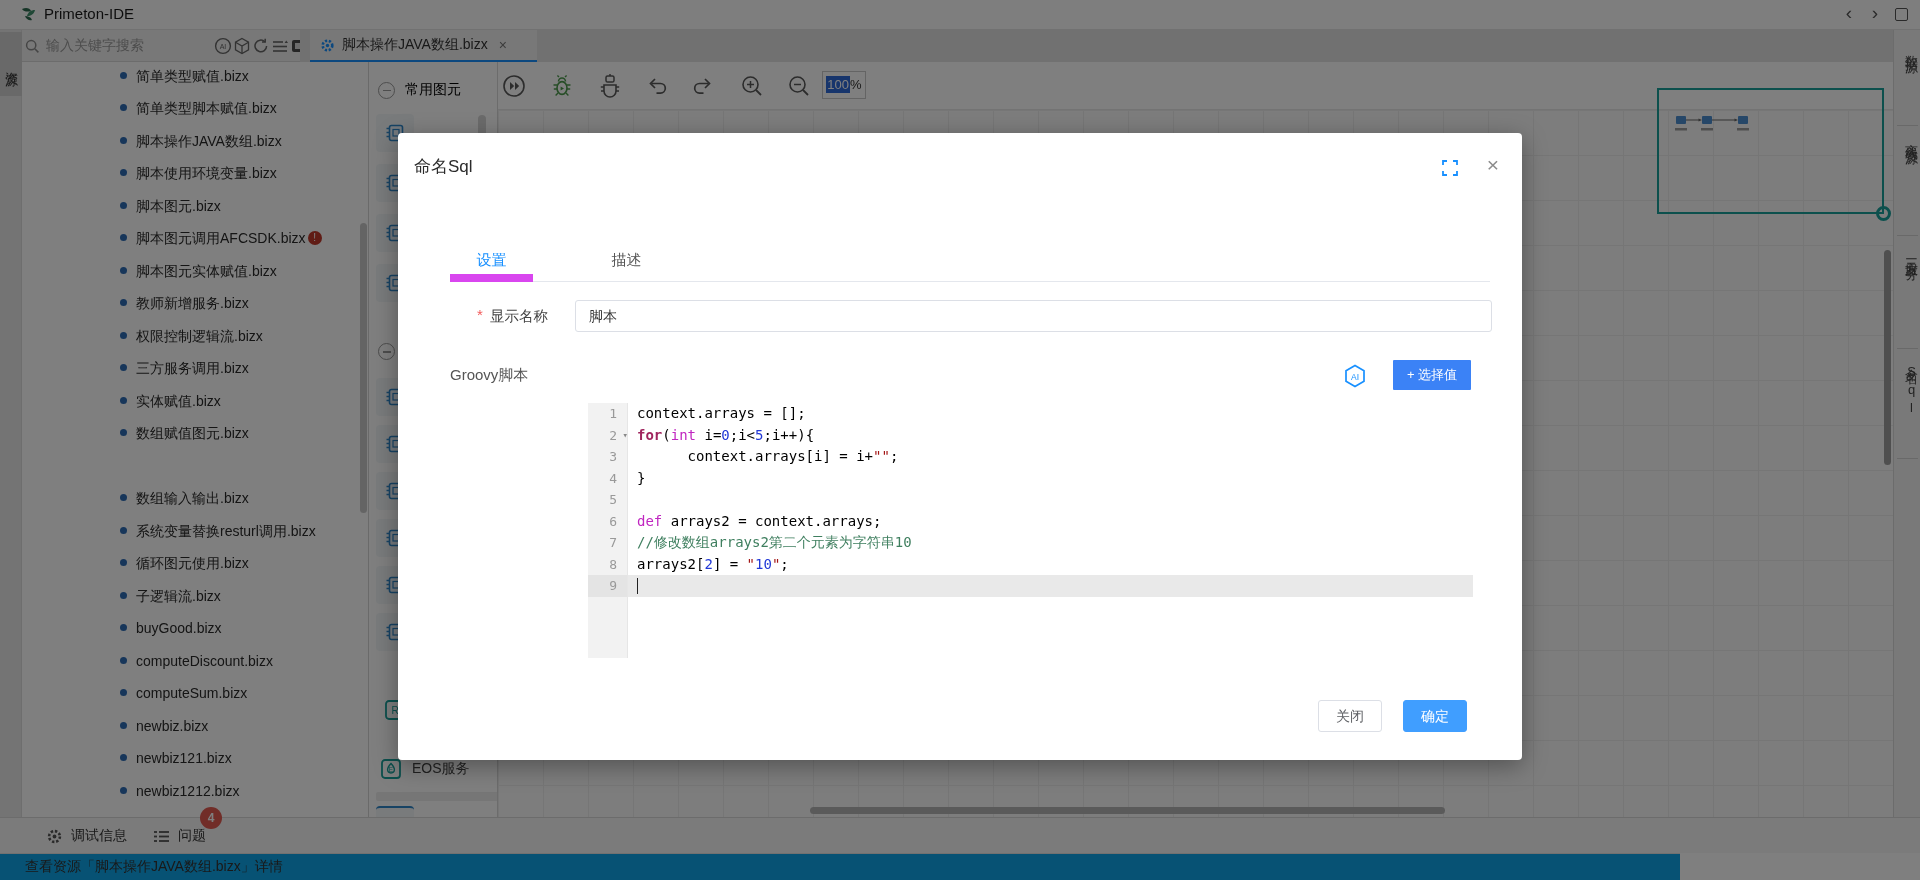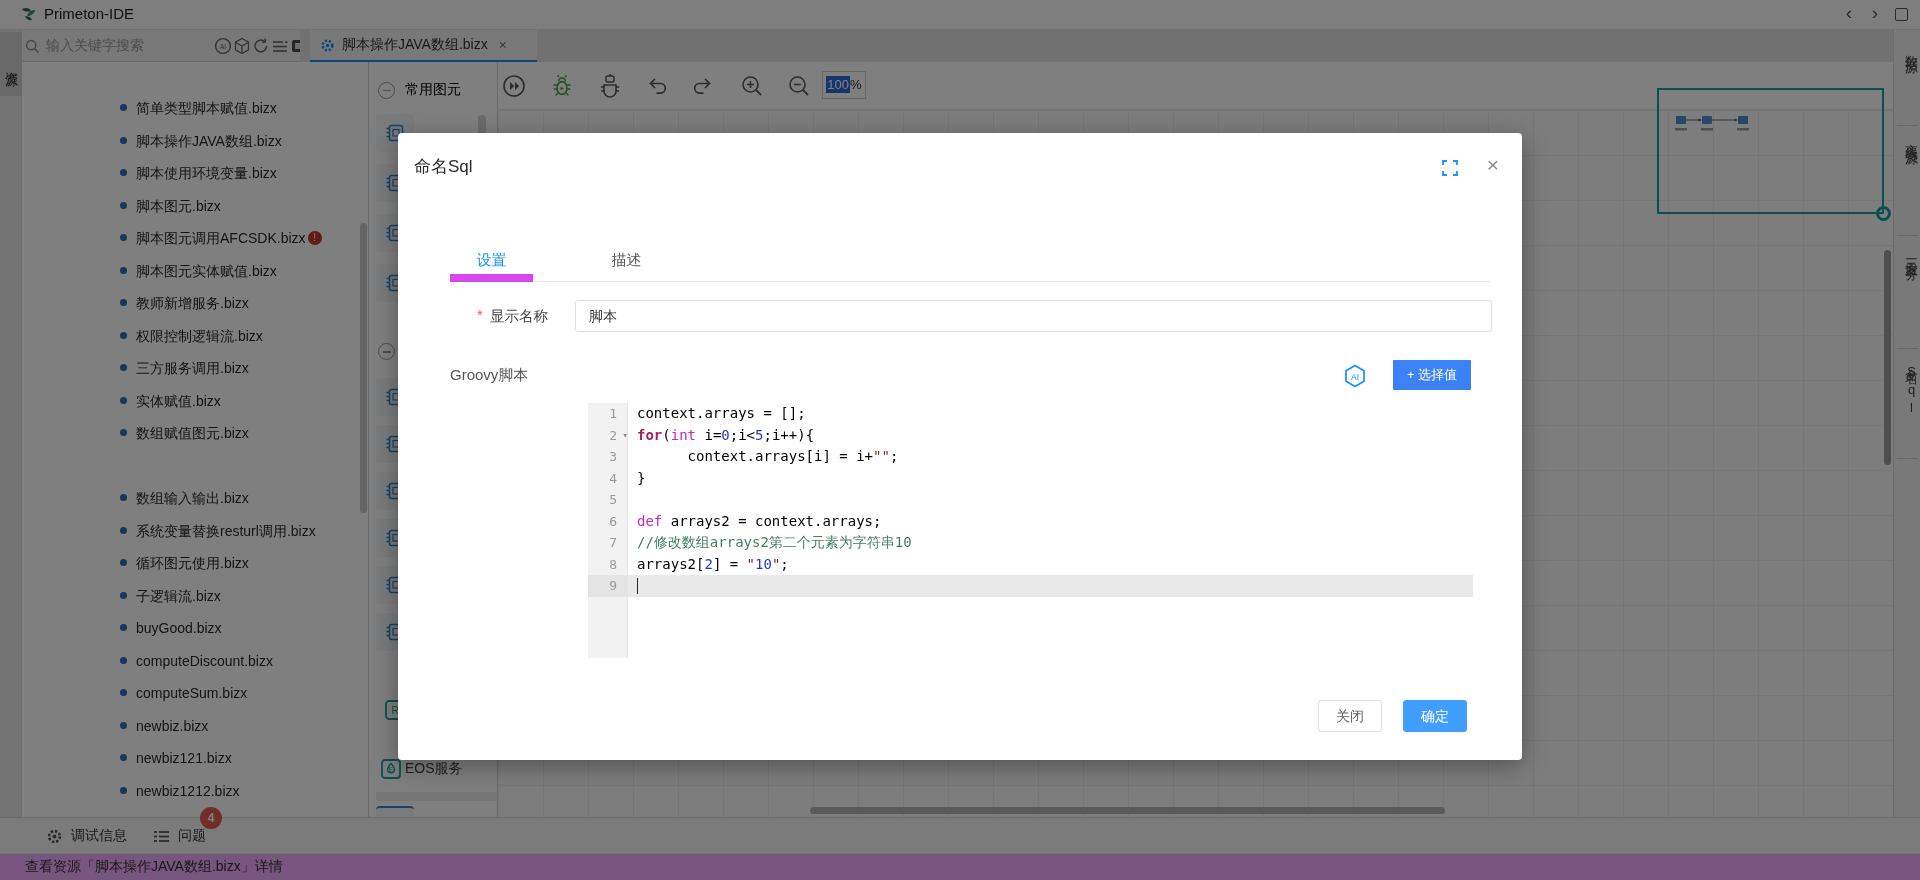--- a/index.html
+++ b/index.html
@@ -40,21 +40,21 @@
   .xscroll{position:absolute;left:338px;top:161px;width:7px;height:290px;border-radius:4px;background:#c9c9c9;}
 
   
   .palette{position:absolute;left:370px;top:62px;width:128px;height:755px;background:#fff;border-right:1px solid #d9d9d9;overflow:hidden;}
   .psec{position:absolute;left:8px;display:flex;align-items:center;gap:10px;}
   .minuscircle{width:17px;height:17px;border:1.4px solid #9a9a9a;border-radius:50%;position:relative;flex:0 0 auto;}
   .minuscircle::after{content:"";position:absolute;left:3.5px;top:7px;width:8px;height:1.6px;background:#9a9a9a;}
   .psec-label{font-size:14px;color:#000000;white-space:nowrap;}
   .ptile{position:absolute;left:6px;width:38px;height:38px;border-radius:4px;background:#f3f6f9;display:flex;align-items:center;justify-content:center;}
   .pscroll{position:absolute;left:108px;top:53px;width:8px;height:70px;border-radius:4px;background:#d7d7d7;}
-  .eosrow{position:absolute;left:10px;top:696px;display:flex;align-items:center;gap:3px;}
+  .eosrow{position:absolute;left:10px;top:696px;display:flex;align-items:center;gap:10px;}
   .eoslabel{font-size:14px;color:#444;white-space:nowrap;}
   .pskeleton{position:absolute;left:6px;top:730px;width:136px;height:9px;background:#ececec;border-radius:2px;}
   .ptile-cut{position:absolute;left:6px;top:744px;width:38px;height:38px;border-radius:4px;background:#f3f6f9;border-top:2px solid #2f86c8;}
 
   
   .canvas{position:absolute;left:498px;top:62px;width:1395px;height:755px;background:#fbfbfb;}
   .cv-toolbar{position:absolute;left:0;top:0;width:100%;height:48px;background:#fff;border-bottom:1px solid #e6e6e6;}
   .cv-ic{position:absolute;top:11px;width:26px;height:26px;}
   .grid{position:absolute;left:0;top:48px;width:100%;height:707px;
      background-image:linear-gradient(#ededed 1px,transparent 1px),linear-gradient(90deg,#ededed 1px,transparent 1px);
@@ -70,21 +70,21 @@
   .rightrail{position:absolute;left:1893px;top:30px;width:27px;height:787px;background:#f3f3f3;border-left:1px solid #d9d9d9;}
   .rtab{position:absolute;left:0;width:27px;writing-mode:vertical-rl;text-orientation:upright;font-size:13px;color:#444;letter-spacing:3px;text-align:center;width:100%;display:flex;justify-content:center;}
   .rdiv{position:absolute;left:3px;width:21px;height:1px;background:#d2d2d2;}
 
   
   .bottombar{position:absolute;left:0;top:817px;width:1920px;height:36px;background:#f6f6f6;border-top:1px solid #d8d8d8;}
   .bitem{position:absolute;top:0;height:36px;display:flex;align-items:center;gap:8px;font-size:14px;color:#333;}
   .b-debug{left:46px;} .b-problems{left:153px;}
   .redbadge{position:absolute;left:200px;top:807px;width:22px;height:22px;border-radius:50%;background:#e25a50;color:#fff;
      font-size:12px;font-weight:bold;display:flex;align-items:center;justify-content:center;z-index:5;}
-  .statusbar{position:absolute;left:0;top:853px;width:1920px;height:27px;background:#f0abfc;border-top:1px solid #e2e2e2;}
+  .statusbar{position:absolute;left:0;top:853px;width:1680px;height:27px;background:#0ea5e9;border-top:1px solid #e2e2e2;}
   .statustext{position:absolute;left:25px;top:4px;font-size:14px;color:#333;}
 
   
   .overlay{position:absolute;left:0;top:0;width:1920px;height:880px;background:rgba(0,0,0,0.50);z-index:50;}
   .modal{position:absolute;left:398px;top:133px;width:1124px;height:627px;background:#fff;border-radius:4px;
      box-shadow:0 6px 24px rgba(0,0,0,.35);z-index:60;}
   .mtitle{position:absolute;left:16px;top:22px;font-size:17px;color:#2b2b2b;}
   .mexpand{position:absolute;left:1044px;top:27px;width:16px;height:16px;}
   .mclose{position:absolute;left:1083px;top:20px;width:24px;height:24px;font-size:21px;color:#8b8b8b;text-align:center;line-height:24px;}
   .mtabs{position:absolute;left:52px;top:110px;width:1040px;height:39px;border-bottom:1px solid #e4e7ed;}
@@ -185,20 +185,21 @@
       </div>
     </div>
   </div>
 
   <div class="leftrail">
     <div class="railtab-active">资源</div>
   </div>
 
   <div class="explorer">
     <div style="position:absolute;inset:0;">
+        <div class="xrow" style="top: -3.5px;"><span class="xdot"></span><span class="xlb">简单类型赋值.bizx</span></div>
         <div class="xrow" style="top: 29px;"><span class="xdot"></span><span class="xlb">简单类型脚本赋值.bizx</span></div>
         <div class="xrow" style="top: 61.5px;"><span class="xdot"></span><span class="xlb">脚本操作JAVA数组.bizx</span></div>
         <div class="xrow" style="top: 94px;"><span class="xdot"></span><span class="xlb">脚本使用环境变量.bizx</span></div>
         <div class="xrow" style="top: 126.5px;"><span class="xdot"></span><span class="xlb">脚本图元.bizx</span></div>
         <div class="xrow" style="top: 159px;"><span class="xdot"></span><span class="xlb">脚本图元调用AFCSDK.bizx</span><span class="xbadge">!</span></div>
         <div class="xrow" style="top: 191.5px;"><span class="xdot"></span><span class="xlb">脚本图元实体赋值.bizx</span></div>
         <div class="xrow" style="top: 224px;"><span class="xdot"></span><span class="xlb">教师新增服务.bizx</span></div>
         <div class="xrow" style="top: 256.5px;"><span class="xdot"></span><span class="xlb">权限控制逻辑流.bizx</span></div>
         <div class="xrow" style="top: 289px;"><span class="xdot"></span><span class="xlb">三方服务调用.bizx</span></div>
         <div class="xrow" style="top: 321.5px;"><span class="xdot"></span><span class="xlb">实体赋值.bizx</span></div>

